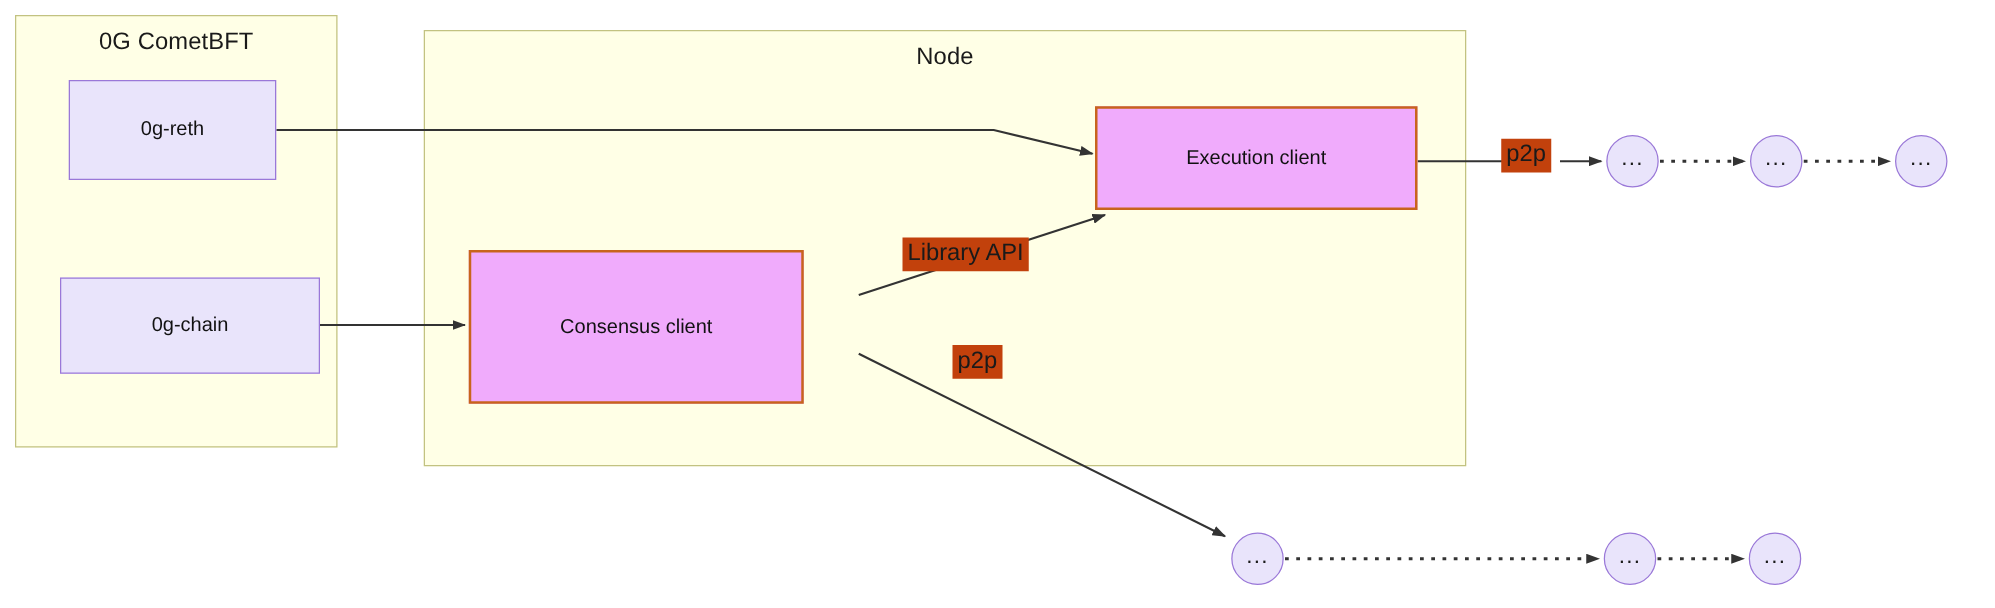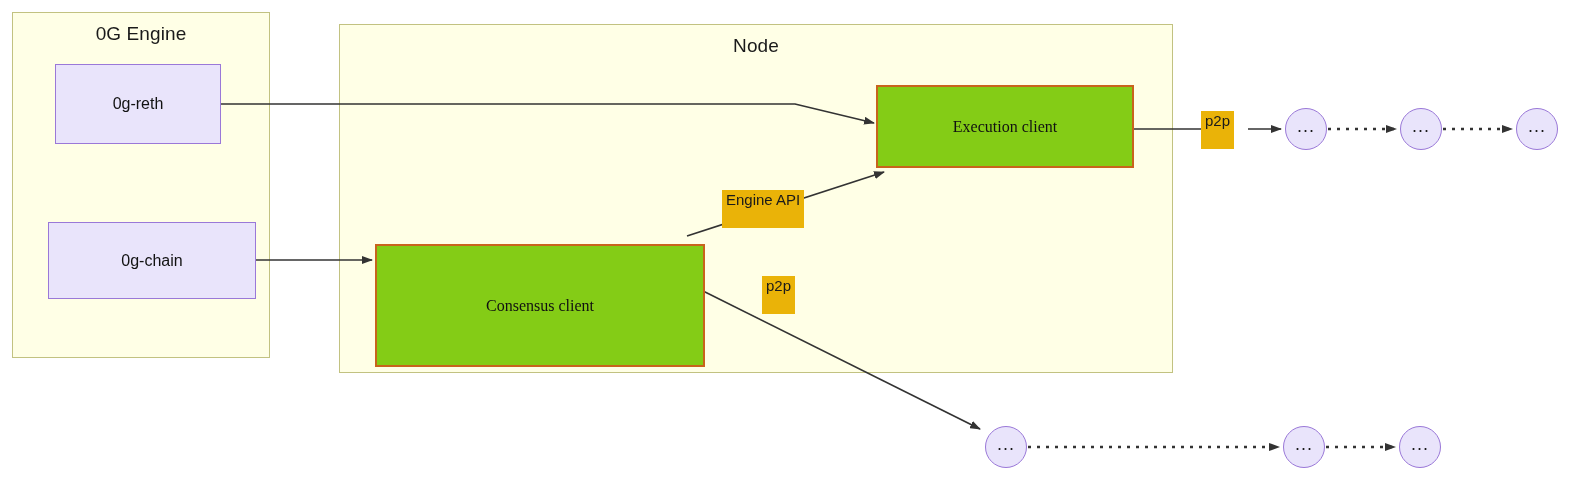--- a/index.html
+++ b/index.html
@@ -51,30 +51,29 @@
     text-align: center;
     font-size: 16px;
     color: #111111;
     line-height: 1.45;
   }
   .node-lavender {
     background: #e9e4fb;
     border: 1.6px solid #9a78d8;
   }
   .node-orange {
-    background: #84cc16;
+    background: #f0abfc;
     border: 2.2px solid #c8641c;
-    font-family: Liberation Serif, serif;
   }
   .edge-label {
     position: absolute;
-    background: #eab308;
+    background: #c2410c;
     color: #1a1a1a;
-    font-size: 15px;
-    padding: 1px 4px 18px 4px;
+    font-size: 19px;
+    padding: 1px 4px 2px 4px;
     white-space: nowrap;
     line-height: 1.25;
   }
   .peer-circle {
     position: absolute;
     border-radius: 50%;
     background: #e9e4fb;
     border: 1.6px solid #9a78d8;
     display: flex;
     align-items: center;
@@ -85,21 +84,21 @@
     letter-spacing: 1px;
     padding-bottom: 6px;
   }
 </style>
 </head>
 <body>
 
 <div id="canvas">
 
   <div class="group-box" style="left:12px; top:12px; width:258px; height:346px;">
-    <div class="group-title">0G Engine</div>
+    <div class="group-title">0G CometBFT</div>
   </div>
 
   <div class="group-box" style="left:339px; top:24px; width:834px; height:349px;">
     <div class="group-title">Node</div>
   </div>
 
   <svg class="layer" viewBox="0 0 1596 486" xmlns="http://www.w3.org/2000/svg">
     <defs>
       <marker id="arrowhead" markerWidth="11" markerHeight="8" refX="10" refY="4" orient="auto" markerUnits="userSpaceOnUse">
         <path d="M 0 0 L 11 4 L 0 8 z" fill="#333333"></path>
@@ -143,31 +142,31 @@
   </svg>
 
   <div class="node-box node-lavender" style="left:55px; top:64px; width:166px; height:80px;">
     <span>0g-reth</span>
   </div>
 
   <div class="node-box node-lavender" style="left:48px; top:222px; width:208px; height:77px;">
     <span>0g-chain</span>
   </div>
 
-  <div class="node-box node-orange" style="left:375px; top:200px; width:330px; height:123px;margin-top:44px;">
+  <div class="node-box node-orange" style="left:375px; top:200px; width:268px; height:123px;">
     <span>
       <span style="display:block;">Consensus client</span>
     </span>
   </div>
 
   <div class="node-box node-orange" style="left:876px; top:85px; width:258px; height:83px;">
     <span>Execution client</span>
   </div>
 
-  <div class="edge-label" style="left:722px; top:190px;">Engine API</div>
+  <div class="edge-label" style="left:722px; top:190px;">Library API</div>
 
   <div class="edge-label" style="left:762px; top:276px;">p2p</div>
 
   <div class="edge-label" style="left:1201px; top:111px;">p2p</div>
 
   <div class="peer-circle" style="left:1285px; top:108px; width:42px; height:42px;">
     <span>...</span>
   </div>
   <div class="peer-circle" style="left:1400px; top:108px; width:42px; height:42px;">
     <span>...</span>

